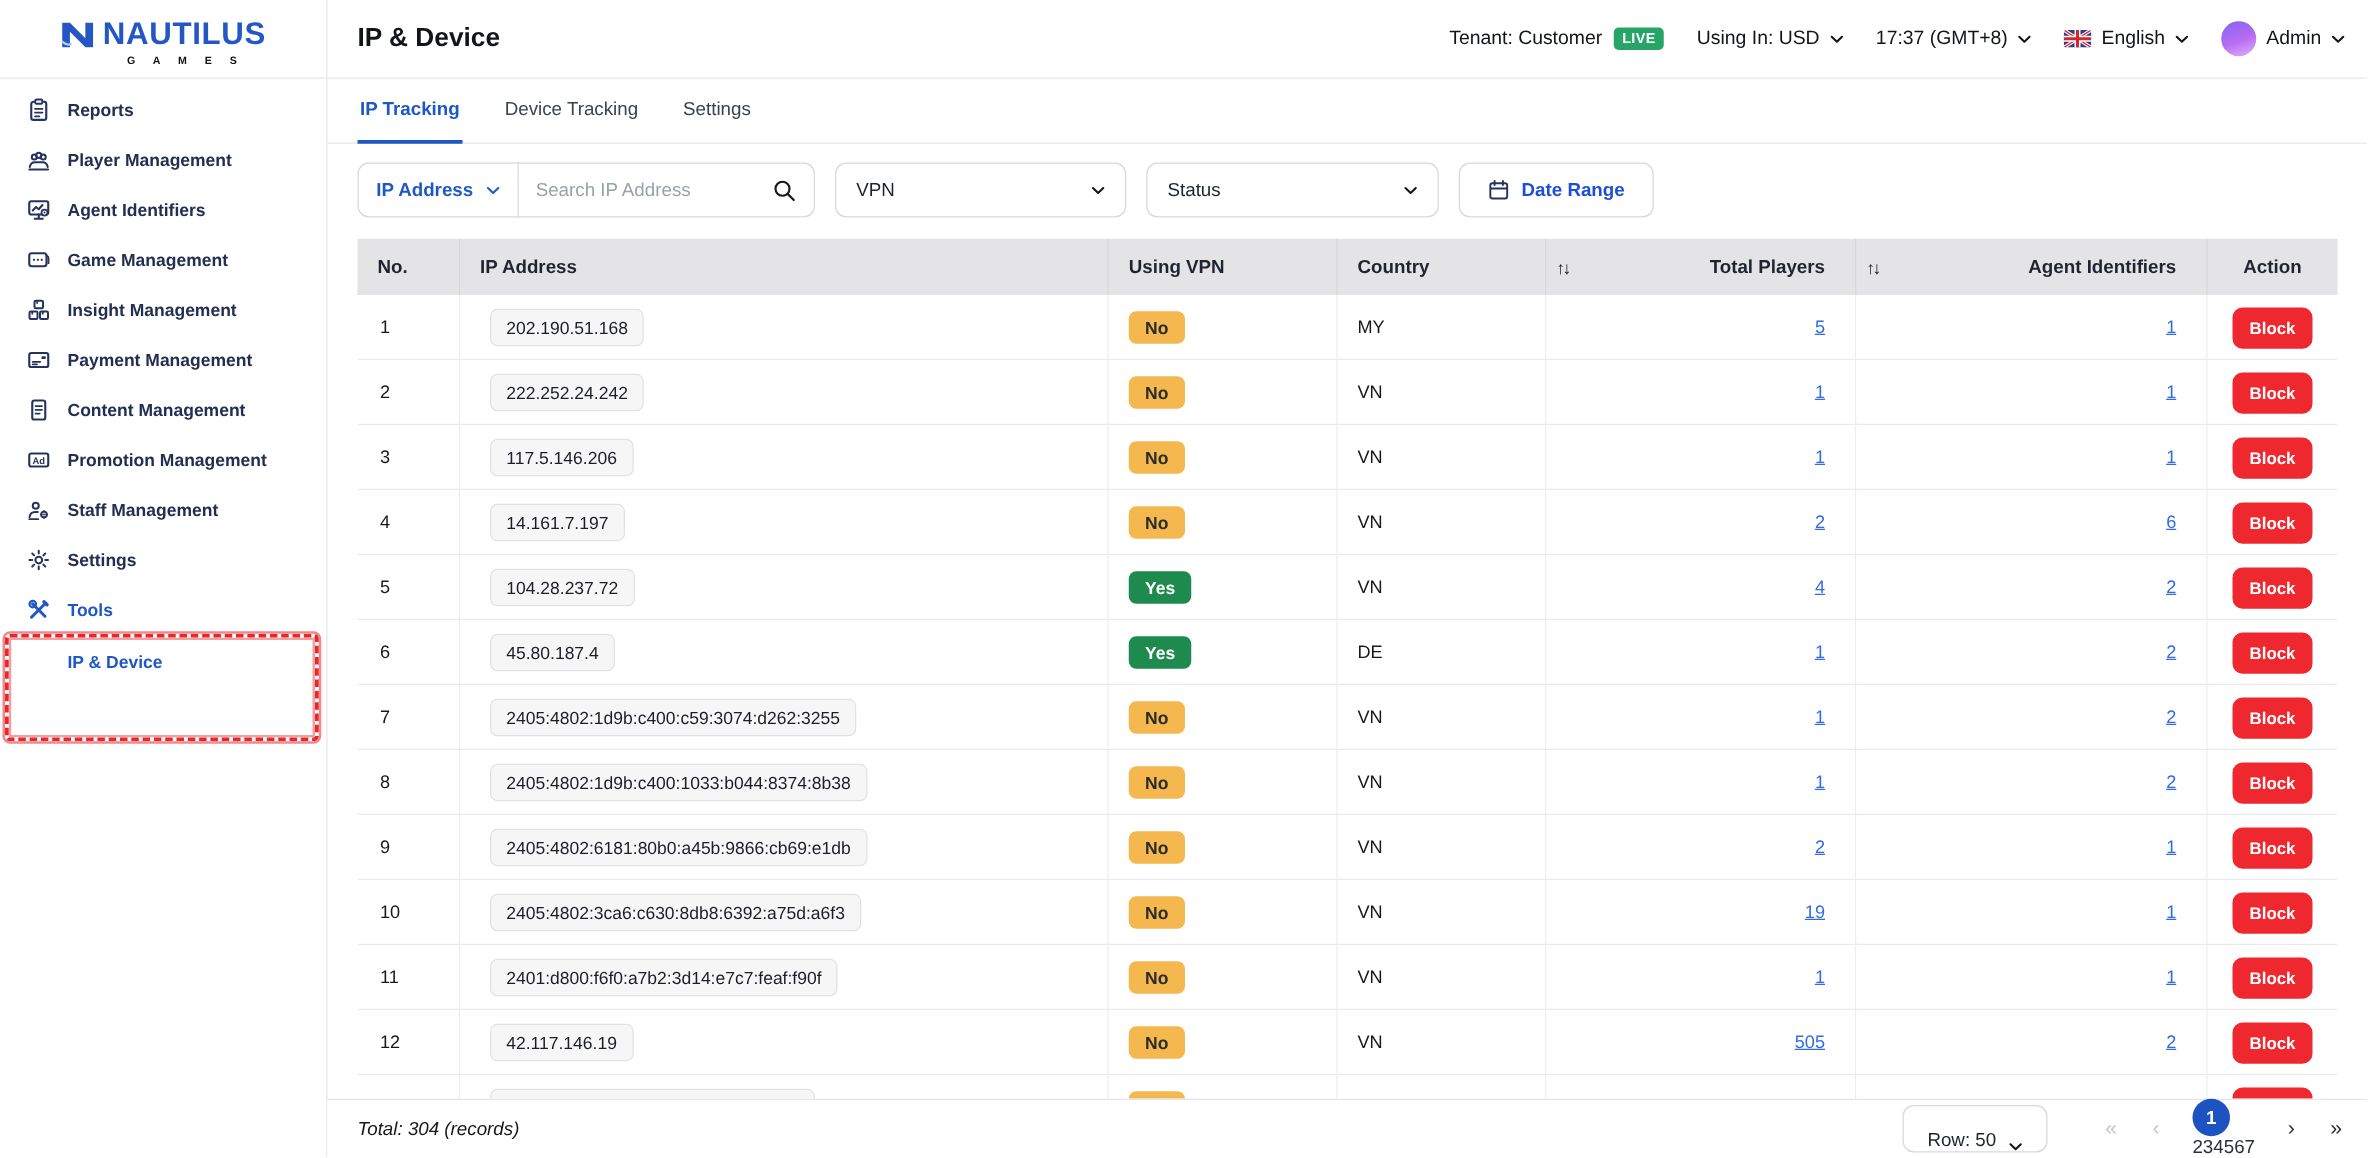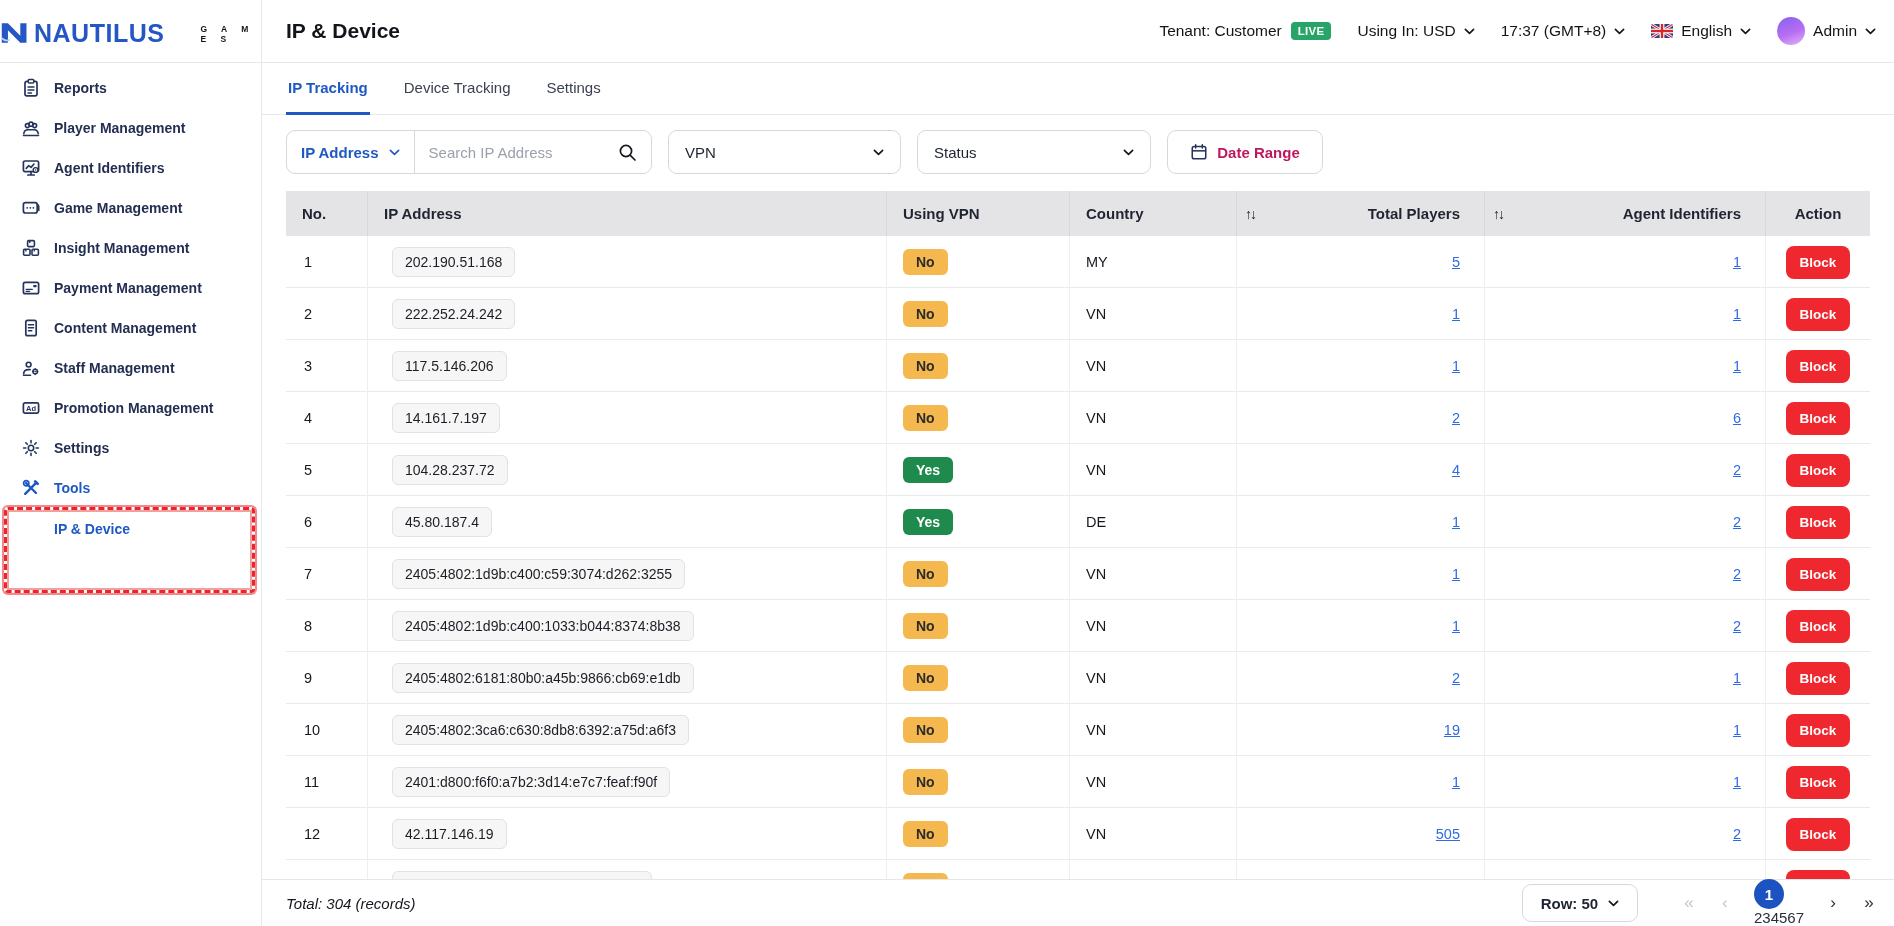--- a/index.html
+++ b/index.html
@@ -2,21 +2,21 @@
 <html><head>
 <meta charset="utf-8">
 <style>
   * { margin:0; padding:0; box-sizing:border-box; }
   html,body { background:#fff; }
   body { font-family:"Liberation Sans", sans-serif; color:#16181d; }
   .app { position:relative; width:1894px; height:926px; overflow:hidden; background:#fff; }
 
   
   .sidebar { position:absolute; left:0; top:0; width:262px; height:926px; background:#fff; border-right:1px solid #e6e8ec; }
-  .logo-block { height:63px; border-bottom:1px solid #e6e8ec; display:flex; flex-direction:row; align-items:center; justify-content:center; padding-top:4px; }
+  .logo-block { height:63px; border-bottom:1px solid #e6e8ec; display:flex; flex-direction:column; align-items:center; justify-content:center; padding-top:4px; }
   .logo-row { display:flex; align-items:center; gap:4px; }
   .logo-mark { width:30px; height:24px; }
   .logo-name { font-size:25px; font-weight:800; color:#2457c5; letter-spacing:.5px; }
   .logo-sub { font-size:8.5px; font-weight:700; color:#13151a; letter-spacing:6px; margin-top:1px; margin-left:36px; }
   .nav { padding-top:5px; }
   .nav-item { height:40px; display:flex; align-items:center; padding:0 18px 0 20px; cursor:pointer; }
   .nav-item .icon { width:21px; height:21px; display:flex; align-items:center; justify-content:center; flex:0 0 21px; }
   .nav-item .icon svg { width:20px; height:20px; }
   .nav-label { margin-left:13px; font-size:14px; font-weight:700; color:#232e52; white-space:nowrap; }
   .nav-chevron { margin-left:auto; width:12px; height:8px; color:#232e52; display:flex; align-items:center; }
@@ -52,21 +52,21 @@
   .combo input { flex:1; border:0; outline:0; font-size:15px; padding:0 8px 0 14px; font-family:"Liberation Sans",sans-serif; color:#16181d; min-width:0; background:transparent; }
   .combo input::placeholder { color:#9aa1ab; }
   .search-ic { margin-right:14px; display:flex; }
   .search-ic svg { width:19px; height:19px; }
   .select { display:flex; align-items:center; height:44px; border:1px solid #d5d9de; border-radius:9px; padding:0 16px; cursor:pointer; background:#fff; }
   .select-label { font-size:15px; color:#1d2430; }
   .select .tb-chevron { margin-left:auto; }
   .select.vpn { width:233px; }
   .select.status { width:234px; }
   .daterange { display:flex; align-items:center; justify-content:center; gap:9px; width:156px; height:44px; border:1px solid #d5d9de; border-radius:9px; cursor:pointer; background:#fff; }
-  .daterange-label { font-size:15px; font-weight:600; color:#be185d; }
+  .daterange-label { font-size:15px; font-weight:600; color:#1d4ed8; }
   .cal-ic svg { width:18px; height:18px; display:block; }
 
   
   .table { margin:0 24px; width:1584px; }
   .tr { display:grid; grid-template-columns:82px 519px 183px 167px 248px 281px 104px; align-items:center; }
   .thead { height:45px; background:#e4e4e6; }
   .thead .th { height:45px; display:flex; align-items:center; font-size:15px; font-weight:700; color:#1f2430; border-right:1px solid #d8d8db; padding-left:16px; }
   .thead .th:last-child { border-right:0; justify-content:center; padding-left:0; }
   .thead .th.num { justify-content:flex-end; padding:0 24px 0 8px; }
   .sort-ic { margin-right:auto; font-size:14px; letter-spacing:-2px; color:#191c22; cursor:pointer; font-weight:400; }
@@ -81,21 +81,21 @@
   .vpn-badge { border-radius:6px; padding:5px 13px; font-size:14px; font-weight:600; }
   .vpn-badge.no { background:#f5b84f; color:#2b2b2b; }
   .vpn-badge.yes { background:#1e8a4e; color:#fff; }
   .num-link { color:#2f6be4; text-decoration:underline; cursor:pointer; font-size:14.5px; }
   .block-btn { background:#ee282e; color:#fff; border:0; border-radius:8px; width:64px; height:33px; font-size:13.5px; font-weight:700; cursor:pointer; font-family:"Liberation Sans",sans-serif; }
 
   
   .pagebar { height:47px; flex:0 0 47px; border-top:1px solid #e4e6e9; display:flex; align-items:center; padding:0 18px 0 24px; background:#fff; }
   .total-text { font-style:italic; font-size:15px; color:#16181d; }
   .pager { margin-left:auto; display:flex; align-items:center; gap:22px; }
-  .rows-select { display:flex; align-items:center; justify-content:center; gap:10px; width:116px; height:38px; border:1px solid #d5d9de; border-radius:9px; cursor:pointer; margin-right:22px;font-weight:bold; }
+  .rows-select { display:flex; align-items:flex-end; justify-content:center; gap:10px; width:116px; height:38px; border:1px solid #d5d9de; border-radius:9px; cursor:pointer; margin-right:22px; }
   .rows-select-label { font-size:15px; color:#1d2430; }
   .pg { font-size:15px; color:#2a2f3a; cursor:pointer; min-width:14px; text-align:center; }
   .pg.nav-dis { color:#c2c7cf; font-size:17px; }
   .pg.nav-en { font-size:17px; }
   .pg.page.active { background:#1d53c0; color:#fff; width:30px; height:30px; border-radius:50%; display:flex; align-items:center; justify-content:center; font-weight:600; }
 </style>
 </head>
 <body>
 
 <div class="app">
@@ -193,39 +193,39 @@
               <rect x="4.8" y="2.4" width="10.4" height="15.2" rx="1.7" fill="none" stroke="#26335d" stroke-width="1.7"></rect>
               <path d="M7.4 6.8h5.2M7.4 9.8h5.2M7.4 12.8h3.4" stroke="#26335d" stroke-width="1.4" stroke-linecap="round"></path>
             </svg>
           </span>
           <span class="nav-label">Content Management</span>
           <span class="nav-chevron"></span>
         </div>
         <div class="nav-item">
           <span class="icon">
             <svg viewBox="0 0 20 20">
+              <rect x="2.4" y="4.8" width="15.2" height="10.4" rx="1.6" fill="none" stroke="#26335d" stroke-width="1.7"></rect>
+              <text x="10" y="13" text-anchor="middle" font-size="7.5" font-weight="bold" fill="#26335d" font-family="Liberation Sans, sans-serif">Ad</text>
+            </svg>
+          </span>
+          <span class="nav-label">Promotion Management</span>
+          <span class="nav-chevron"></span>
+        </div>
+        <div class="nav-item">
+          <span class="icon">
+            <svg viewBox="0 0 20 20">
               <circle cx="7.6" cy="6.6" r="2.4" fill="none" stroke="#26335d" stroke-width="1.6"></circle>
               <path d="M2.6 15.8c.3-2.6 2.2-4.2 4.6-4.2h2" fill="none" stroke="#26335d" stroke-width="1.6" stroke-linecap="round"></path>
               <path d="M2.5 17.3h7" stroke="#26335d" stroke-width="1.6" stroke-linecap="round"></path>
               <circle cx="14.2" cy="13.6" r="2.3" fill="none" stroke="#26335d" stroke-width="1.5"></circle>
               <circle cx="14.2" cy="13.6" r=".8" fill="#26335d"></circle>
               <path d="M14.2 10.6v1M14.2 15.6v1M11.6 13.6h1M15.8 13.6h1" stroke="#26335d" stroke-width="1.3" stroke-linecap="round"></path>
             </svg>
           </span>
           <span class="nav-label">Staff Management</span>
-          <span class="nav-chevron"></span>
-        </div>
-        <div class="nav-item">
-          <span class="icon">
-            <svg viewBox="0 0 20 20">
-              <rect x="2.4" y="4.8" width="15.2" height="10.4" rx="1.6" fill="none" stroke="#26335d" stroke-width="1.7"></rect>
-              <text x="10" y="13" text-anchor="middle" font-size="7.5" font-weight="bold" fill="#26335d" font-family="Liberation Sans, sans-serif">Ad</text>
-            </svg>
-          </span>
-          <span class="nav-label">Promotion Management</span>
           <span class="nav-chevron"></span>
         </div>
         <div class="nav-item">
           <span class="icon">
             <svg viewBox="0 0 20 20">
               <circle cx="10" cy="10" r="2.7" fill="none" stroke="#26335d" stroke-width="1.6"></circle>
               <g stroke="#26335d" stroke-width="1.6" stroke-linecap="round">
                 <path d="M10 2.6v2.2M10 15.2v2.2M2.6 10h2.2M15.2 10h2.2M4.8 4.8l1.5 1.5M13.7 13.7l1.5 1.5M15.2 4.8l-1.5 1.5M6.3 13.7l-1.5 1.5"></path>
               </g>
             </svg>

